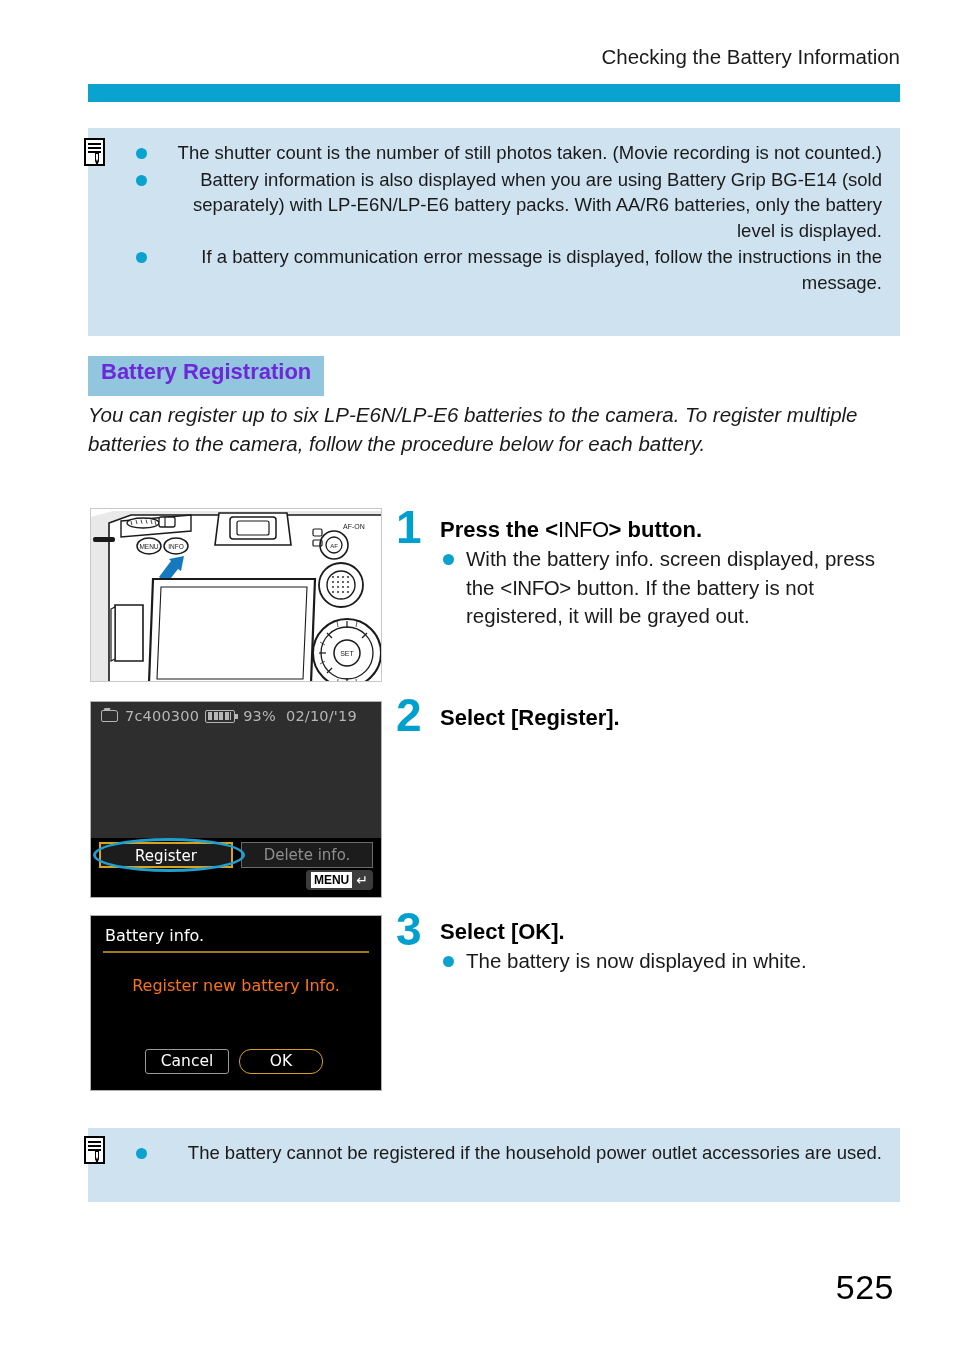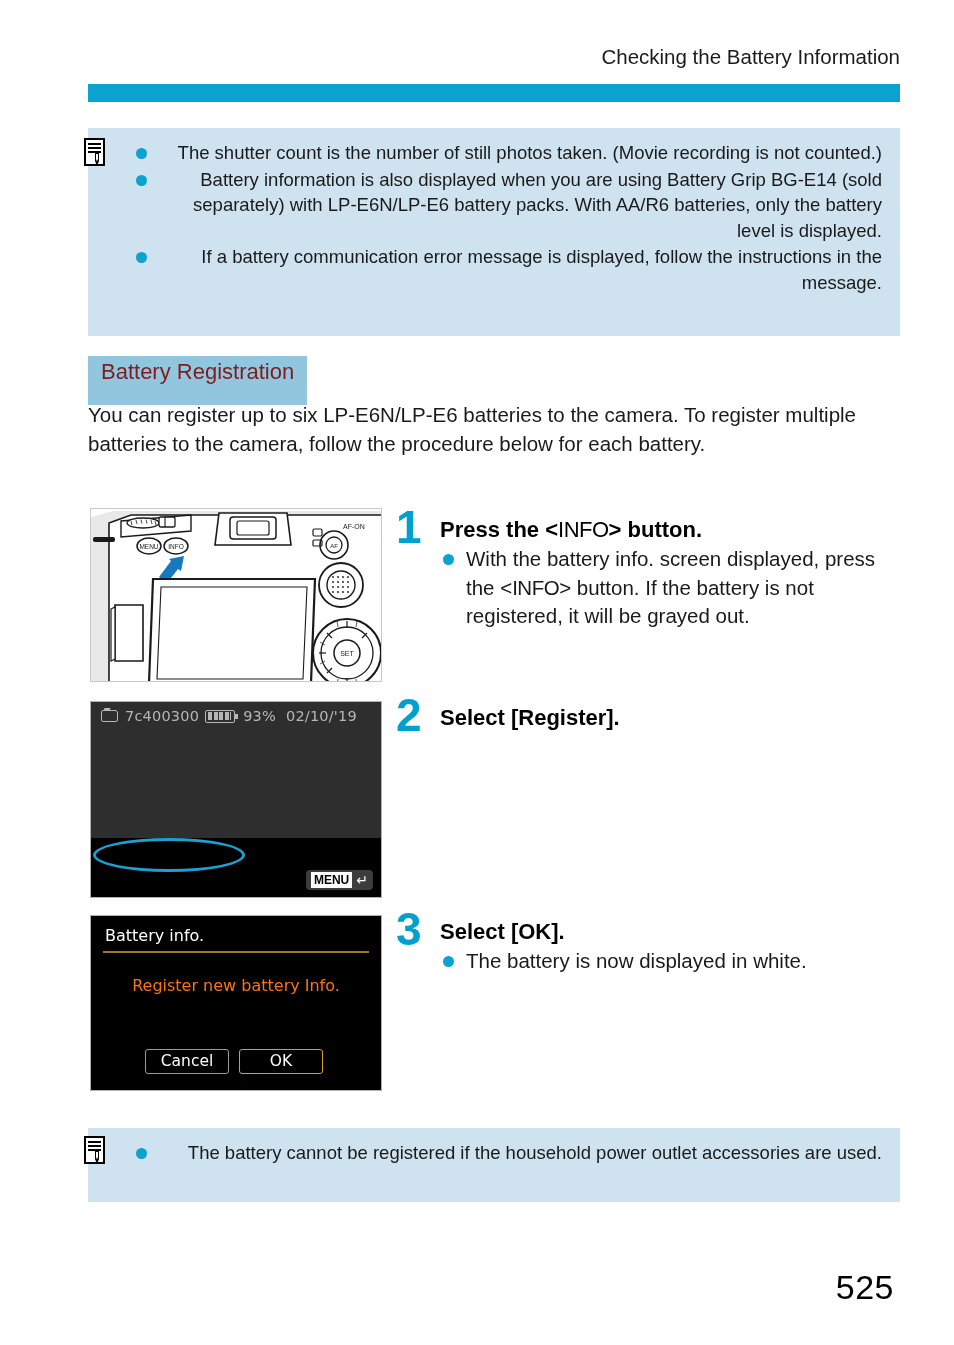--- a/index.html
+++ b/index.html
@@ -90,39 +90,40 @@
     border-radius: 50%;
     background: #0aa2cf;
   }
 
   
   .section-heading {
     position: absolute;
     top: 356px;
     left: 88px;
     height: 32px;
-    padding: 0 13px 17px 13px;
+    padding: 0 13px 8px 13px;
     background: #92c5de;
     font-size: 22px;
-    font-weight: normal;
+    font-weight: bold;
     line-height: 32px;
-    color: #7f1d1d;
+    color: #6d28d9;
     display: inline-block;
     white-space: nowrap;
   }
 
   
   .intro {
     position: absolute;
     top: 400px;
     left: 88px;
     width: 816px;
     font-size: 20.5px;
     line-height: 29px;
     color: #1a1a1a;
+    font-style: italic;
   }
 
   
   .figure {
     position: absolute;
     left: 90px;
   }
   .fig-camera {
     top: 508px;
     width: 292px;
@@ -357,20 +358,21 @@
     border-radius: 3px;
     color: #ffffff;
     font-size: 15.5px;
     line-height: 22px;
     text-align: center;
     font-family: "DejaVu Sans", sans-serif;
     background: #000;
   }
   .scr2-btn.ok {
     border-color: #d8a21c;
+    border-radius: 12px;
   }
 
   
   .page-number {
     position: absolute;
     bottom: 38px;
     right: 60px;
     font-size: 34px;
     color: #000;
     letter-spacing: 0.5px;
@@ -506,20 +508,24 @@
     <span class="cam-mini"></span>
     <span>7c400300</span>
     <span class="scr1-bat-icon">
         <span class="scr1-bat-fill"></span>
       </span>
     <span>93%</span>
     <span style="width:10px;display:inline-block"></span>
     <span>02/10/'19</span>
   </div>
   <div class="scr1-main"></div>
+  <div class="scr1-buttons">
+    <div class="scr1-btn selected">Register</div>
+    <div class="scr1-btn">Delete info.</div>
+  </div>
   <div class="sel-ellipse"></div>
   <div class="menu-badge">
     <span class="mtxt">MENU</span>
     <span class="marrow">↵</span>
   </div>
 </div>
 
 <div class="step-text step2">
   <div class="step-num">2</div>
   <div class="step-title">Select [Register].</div>

